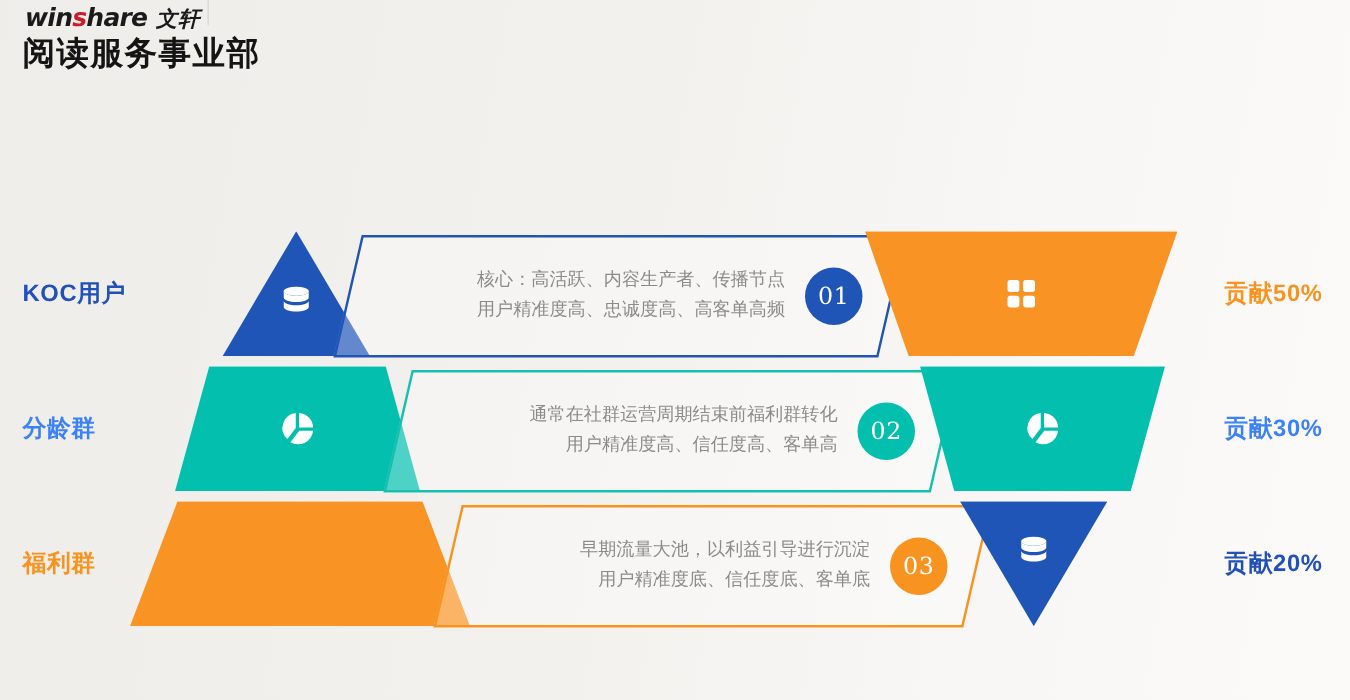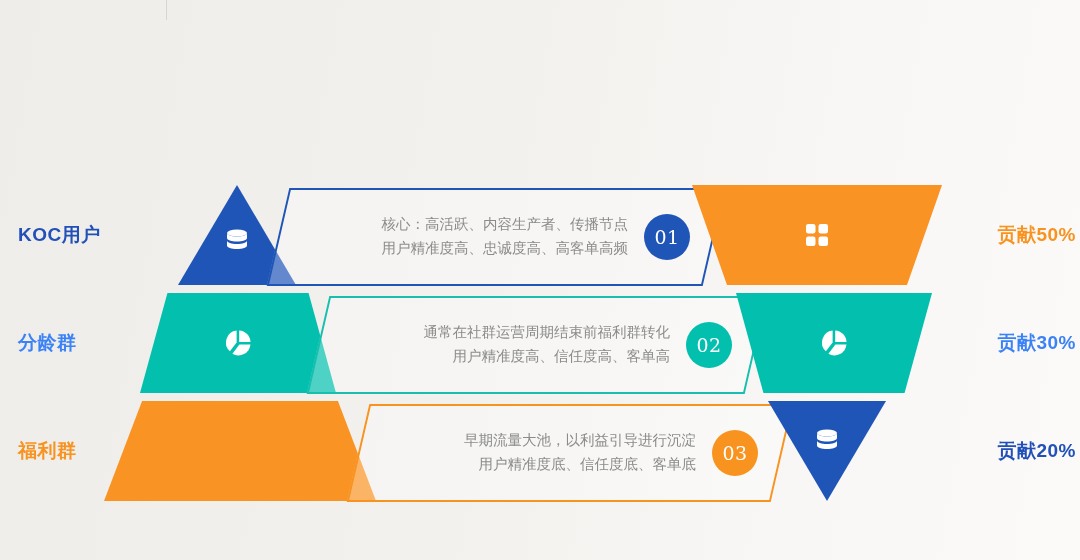--- a/index.html
+++ b/index.html
@@ -89,21 +89,21 @@
   .side-label {
     position: absolute;
     top: 50%;
     transform: translateY(-50%);
     font-size: 19px;
     font-weight: 700;
     letter-spacing: 0.5px;
     white-space: nowrap;
   }
   .side-label.left { left: 18px; }
-  .side-label.right { right: 4px; }
+  .side-label.right { right: 22px; }
 
   .c-blue   { color: #2050b8; }
   .c-teal   { color: #3b82f6; }
   .c-orange { color: #f89320; }
 
   
   .shape-left {
     position: absolute;
     top: 0;
     height: 100px;
@@ -179,21 +179,26 @@
   .bd-orange { background: #f89320; }
 
   .bor-blue   { border-color: #2055b8; }
   .bor-teal   { border-color: #17bfae; }
   .bor-orange { border-color: #f89320; }
 </style>
 </head>
 <body>
 
 <div class="header">
+  <div class="brand">
+    <span class="brand-word"><span>win</span><span class="hl">s</span><span>hare</span></span>
+    <span class="brand-cn">文轩</span>
+  </div>
   <div class="header-rule"></div>
+  <div class="page-title">阅读服务事业部</div>
 </div>
 
 <div class="diagram">
 
   <div class="row r1">
     <div class="side-label left c-blue">KOC用户</div>
 
     <div class="shape-left fill-blue clip-tri-up" style="left:178px; width:118px;">
       <span class="glyph">
         <svg viewBox="0 0 34 34" width="34" height="34" style="position:absolute;left:0;top:4px;">

